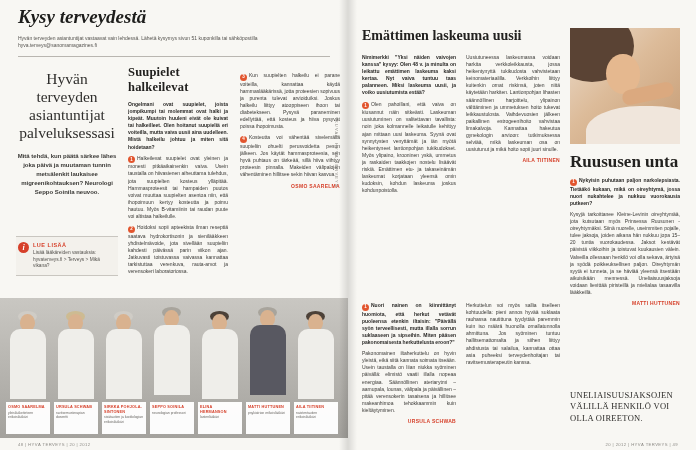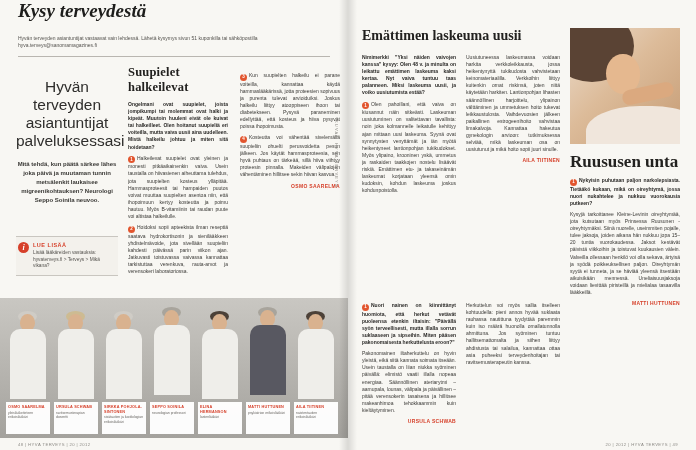--- a/index.html
+++ b/index.html
@@ -10,30 +10,30 @@
     -webkit-font-smoothing:antialiased;
   }
   .page{position:absolute;top:0;height:450px;width:348px;background:#f8f7f3;}
   .page-left{left:0;}
   .page-right{left:348px;}
   .gutter{position:absolute;left:339px;top:0;width:18px;height:450px;z-index:40;
     background:linear-gradient(90deg,rgba(0,0,0,0) 0%,rgba(0,0,0,0.12) 50%,rgba(0,0,0,0) 100%);
     pointer-events:none;}
 
   
-  .kicker-title{position:absolute;left:18px;top:0;margin:0;
+  .kicker-title{position:absolute;left:18px;top:6px;margin:0;
     font-family:"Liberation Serif",serif;font-style:italic;font-weight:bold;
     font-size:19px;color:#1d1d1b;}
   .kicker-intro{position:absolute;left:18px;top:35px;width:250px;margin:0;
     font-size:5px;line-height:1.45;color:#55534f;}
   .header-rule{position:absolute;left:18px;top:56px;width:312px;height:1px;background:#b9b6b0;}
 
   
   .feature-col{position:absolute;left:16px;top:70px;width:102px;height:226px;text-align:center;}
-  .feature-headline{margin:8px 0 10px;font-family:Liberation Sans, sans-serif;font-weight:normal;
+  .feature-headline{margin:0 0 10px;font-family:Liberation Serif, serif;font-weight:normal;
     font-size:15.5px;line-height:1.16;color:#2f2e2c;}
   .feature-intro{margin:0;font-size:6px;line-height:1.5;color:#3a3936;font-weight:bold;}
   .lue-box{position:absolute;left:16px;top:236px;width:102px;box-sizing:border-box;
     border-top:1px solid #c9c6c0;border-bottom:1px solid #c9c6c0;
     padding:5px 2px;display:flex;gap:4px;text-align:left;background:#f3f1ec;}
   .info-icon{width:11px;height:11px;border-radius:50%;background:#d6402a;color:#fff;
     font-family:"Liberation Serif",serif;font-style:italic;font-weight:bold;font-size:8px;
     display:flex;align-items:center;justify-content:center;flex:0 0 auto;}
   .lue-label{font-size:5.5px;font-weight:bold;color:#d6402a;letter-spacing:0.5px;display:block;}
   .lue-text{margin:2px 0 0;font-size:4.8px;line-height:1.4;color:#55534f;}
@@ -252,18 +252,19 @@
 
     <div class="sleep-section">
       <h2 class="sleep-headline">Ruususen unta</h2>
       <p class="body-text q-text">
         <span class="num-badge">1</span><span>Nykyisin puhutaan paljon narkolepsiasta. Tietääkö kukaan, mikä on oireyhtymä, jossa nuori nukahtelee ja nukkuu vuorokausia putkeen?</span>
       </p>
       <p class="body-text">Kysyjä tarkoittanee Kleine-Levinin oireyhtymää, jota kutsutaan myös Prinsessa Ruusunen -oireyhtymäksi. Siinä nuorelle, useimmiten pojalle, tulee jaksoja, joiden aikana hän nukkuu jopa 15–20 tuntia vuorokaudessa. Jaksot kestävät päivistä viikkoihin ja toistuvat kuukausien välein. Valveilla ollessaan henkilö voi olla sekava, ärtyisä ja syödä poikkeuksellisen paljon. Oireyhtymän syytä ei tunneta, ja se häviää yleensä itsestään aikuisikään mennessä. Uneliaisuusjaksoja voidaan lievittää piristeillä ja mielialaa tasaavilla lääkkeillä.</p>
       <p class="byline">MATTI HUTTUNEN</p>
     </div>
 
+    <p class="pullquote">UNELIAISUUSJAKSOJEN VÄLILLÄ HENKILÖ VOI OLLA OIREETON.</p>
 
     <div class="folio folio-right">20 | 2012 | HYVÄ TERVEYS | 49</div>
   </div>
 
   <div class="gutter"></div>
 </div>
 
 </body></html>

